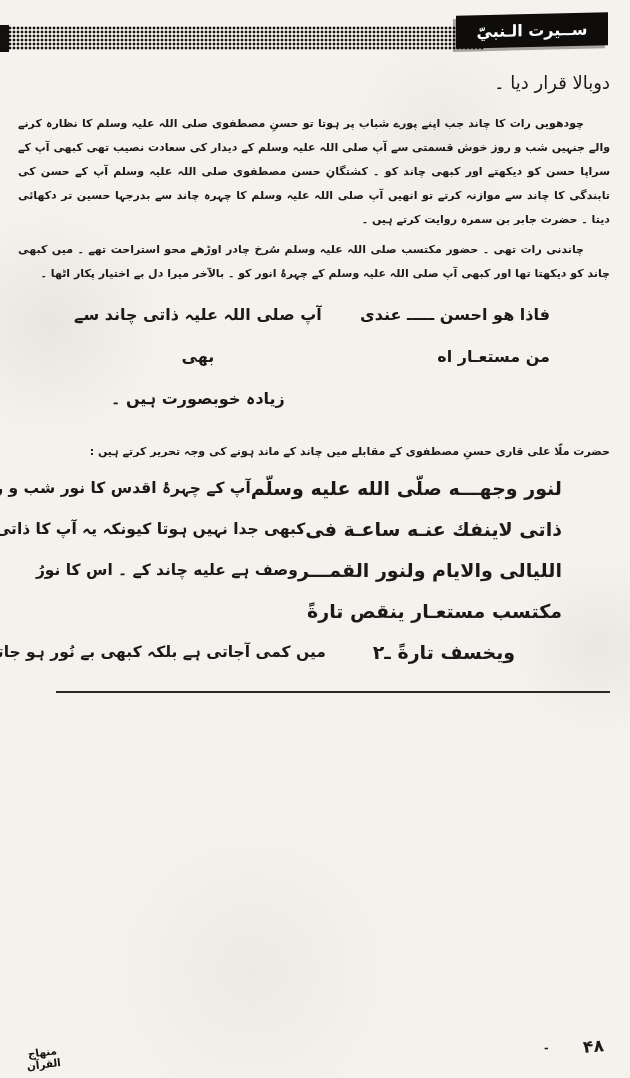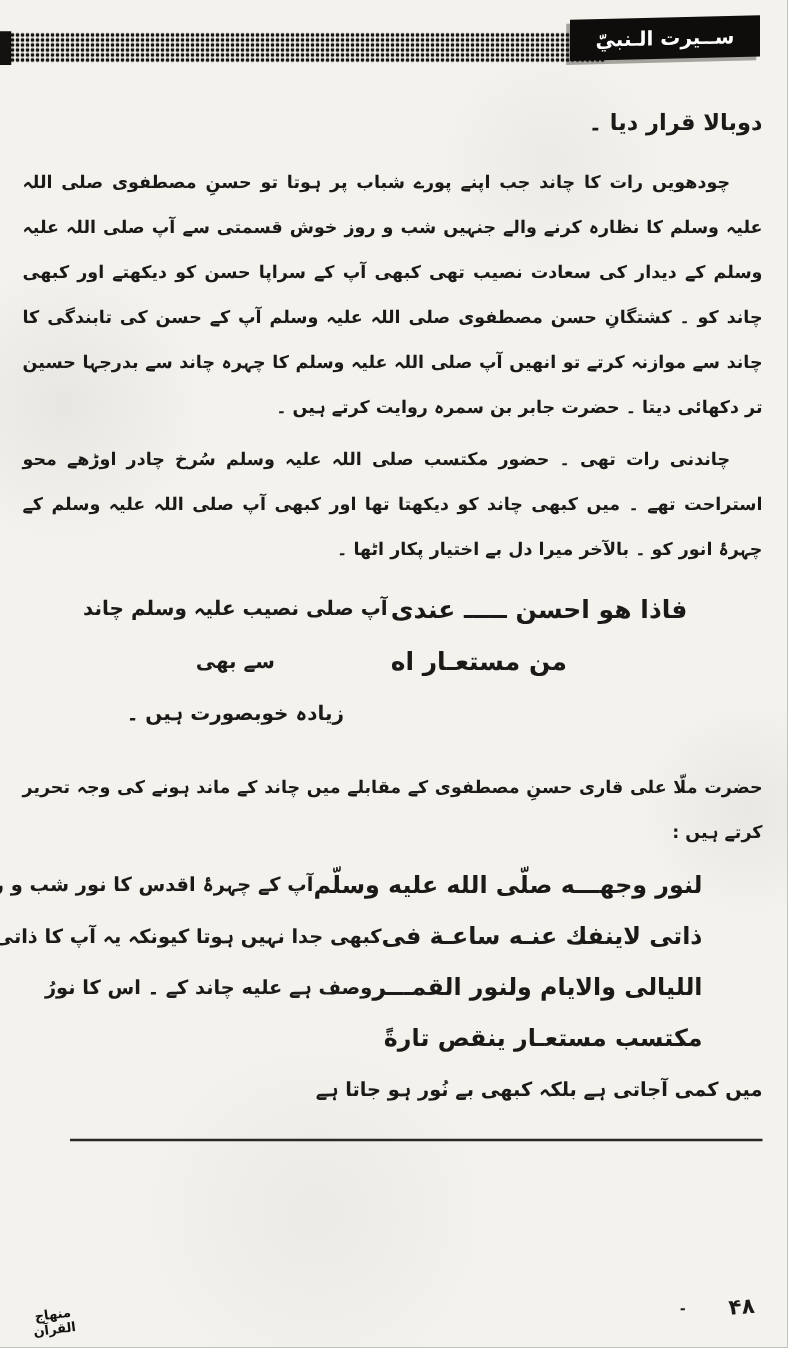--- a/index.html
+++ b/index.html
@@ -40,34 +40,34 @@
   .title-text{
     color:#ffffff;font-size:16px;font-weight:bold;direction:rtl;white-space:nowrap;
     letter-spacing:.5px;
   }
   
   .content{
     position:absolute;top:66px;right:20px;left:18px;
     direction:rtl;
   }
   .opening{
-    margin:16px 0 12px;font-size:18px;font-weight:bold;text-align:right;line-height:34px;
+    margin:0 0 12px;font-size:18px;font-weight:normal;text-align:right;line-height:34px;
   }
   .para{
-    margin:0 0 6px;font-size:14px;font-weight:bold;
-    line-height:36px;text-align:justify;text-indent:26px;
+    margin:0 0 6px;font-size:11px;font-weight:bold;
+    line-height:24px;text-align:justify;text-indent:26px;
   }
   .para.no-indent{text-indent:0;margin-bottom:2px;margin-top:20px;}
   .quote-row{
     display:flex;direction:rtl;margin:8px 0 10px;
   }
   .q-col{box-sizing:border-box;}
   .q-ar{
     flex:0 0 47%;padding-right:60px;
-    font-size:20px;font-weight:bold;line-height:42px;text-align:left;white-space:nowrap;
+    font-size:16px;font-weight:bold;line-height:42px;text-align:right;white-space:nowrap;
   }
   .q-ur{
     flex:1;padding-left:46px;
     font-size:16px;font-weight:bold;line-height:42px;text-align:center;
   }
   .q-line{margin:0;}
   
   .poem{margin-top:4px;}
   .poem-row{display:flex;direction:rtl;}
   .pr-ar{
@@ -118,21 +118,21 @@
     <p class="para">چودھویں رات کا چاند جب اپنے پورے شباب پر ہوتا تو حسنِ مصطفوی صلی اللہ علیہ وسلم کا نظارہ کرنے والے جنہیں شب و روز خوش قسمتی سے آپ صلی اللہ علیہ وسلم کے دیدار کی سعادت نصیب تھی کبھی آپ کے سراپا حسن کو دیکھتے اور کبھی چاند کو ۔ کشتگانِ حسن مصطفوی صلی اللہ علیہ وسلم آپ کے حسن کی تابندگی کا چاند سے موازنہ کرتے تو انھیں آپ صلی اللہ علیہ وسلم کا چہرہ چاند سے بدرجہا حسین تر دکھائی دیتا ۔ حضرت جابر بن سمرہ روایت کرتے ہیں ۔</p>
 
     <p class="para">چاندنی رات تھی ۔ حضور مكتسب صلی اللہ علیہ وسلم سُرخ چادر اوڑھے محو استراحت تھے ۔ میں کبھی چاند کو دیکھتا تھا اور کبھی آپ صلی اللہ علیہ وسلم کے چہرۂ انور کو ۔ بالآخر میرا دل بے اختیار پکار اٹھا ۔</p>
 
     <div class="quote-row">
       <div class="q-col q-ar">
         <p class="q-line">فاذا هو احسن ـــــ عندى</p>
         <p class="q-line">من مستعـار  اه</p>
       </div>
       <div class="q-col q-ur">
-        <p class="q-line">آپ صلی نصیب علیہ وسلم چاند سے بھی</p>
+        <p class="q-line">آپ صلی اللہ علیہ ذاتى چاند سے بھی</p>
         <p class="q-line">زیادہ خوبصورت ہیں ۔</p>
       </div>
     </div>
 
 
     <p class="para no-indent">حضرت ملّا علی قاری حسنِ مصطفوی کے مقابلے میں چاند کے ماند ہونے کی وجہ تحریر کرتے ہیں :</p>
 
     <div class="poem">
       <div class="poem-row">
         <div class="pr-ar">لنور وجهـــه صلّى الله عليه وسلّم</div>
@@ -143,20 +143,21 @@
         <div class="pr-ur">کبھی جدا نہیں ہوتا کیونکہ یہ آپ کا ذاتی</div>
       </div>
       <div class="poem-row">
         <div class="pr-ar">الليالى والايام ولنور القمـــر</div>
         <div class="pr-ur">وصف ہے عليه چاند کے ۔ اس کا نورُ</div>
       </div>
       <div class="poem-row">
         <div class="pr-ar">مكتسب مستعـار ينقص تارةً</div>
       </div>
       <div class="poem-row">
+        <div class="pr-ar">ويخسف تارةً  ـ۲</div>
         <div class="pr-ur">میں کمی آجاتی ہے بلکہ کبھی بے نُور ہو جاتا ہے</div>
       </div>
     </div>
 
     <hr class="fn-rule">
 
   </div>
 
   <span class="footer-dot">۔</span>
   <span class="page-number">۴۸</span>

